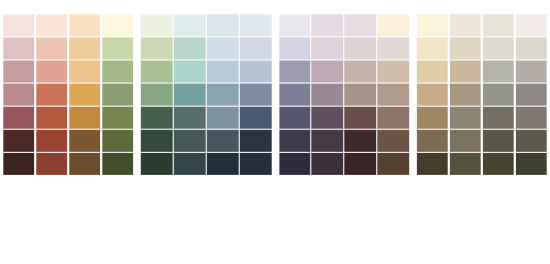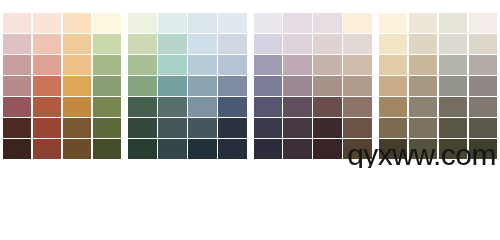--- a/index.html
+++ b/index.html
@@ -490,14 +490,13 @@
           </div>
           <div class="swatch dark" style="background-color: rgb(69, 69, 47);">
             <span class="swatch-label"></span>
           </div>
           <div class="swatch dark" style="background-color: rgb(63, 63, 45);">
             <span class="swatch-label"></span>
           </div>
         </div>
       </div>
     </div>
-  <div id="watermark">qyxww.com</div>
 </div>
 
 </body></html>

